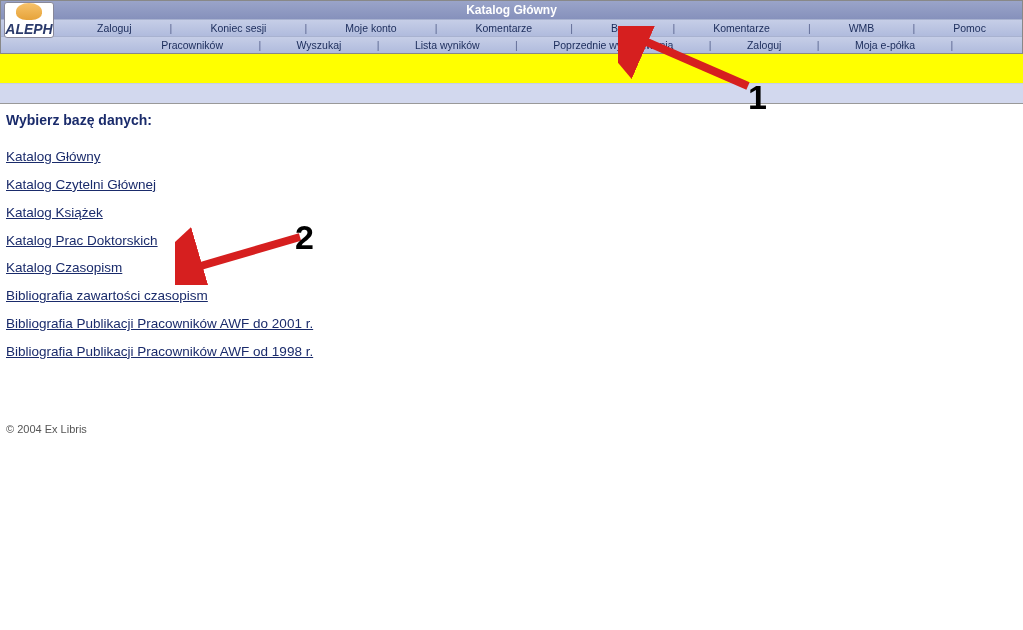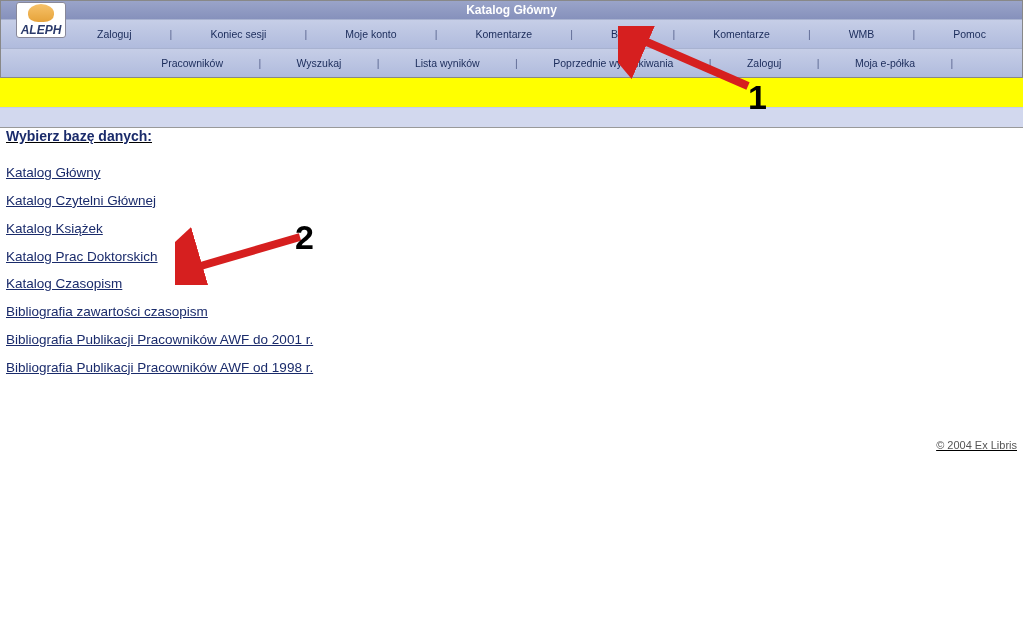--- a/index.html
+++ b/index.html
@@ -18,49 +18,49 @@
     color: #fff;
     text-align: center;
     font-weight: bold;
     font-size: 12px;
     height: 18px;
     line-height: 18px;
     position: relative;
   }
   .logo {
     position: absolute;
-    left: 16px;
+    left: 4px;
     top: 2px;
     width: 50px;
     height: 36px;
     background: #fff;
     border-radius: 3px;
     border: 1px solid #889;
     z-index: 5;
     overflow: hidden;
     display: flex;
     flex-direction: column;
     align-items: center;
     justify-content: flex-end;
-    font-size: 12px;
+    font-size: 14px;
     font-weight: bold;
     color: #2a3a6b;
     font-style: italic;
   }
   .logo .sun {
     width: 26px;
     height: 18px;
     background: linear-gradient(#f7c26a, #e6a33a);
     border-radius: 50% 50% 40% 40%;
     margin-bottom: 1px;
   }
   .nav-row {
     display: flex;
     background: linear-gradient(#c6cee7, #b0bbdd);
-    height: 29px;
+    height: 17px;
     align-items: center;
     font-size: 10.5px;
     color: #1a2b5a;
     border-top: 1px solid #a8b2d0;
     padding-left: 60px;
   }
   .nav-row .cell {
     text-align: center;
     flex: 1 1 auto;
     white-space: nowrap;
@@ -80,39 +80,38 @@
     background: #ffff00;
     height: 30px;
     border-bottom: 1px solid #c6cee7;
   }
   .lavender-strip {
     background: #d2d8ee;
     height: 20px;
     border-bottom: 1px solid #999;
   }
   .content {
-    padding: 0 6px 0 6px;
-    text-decoration: underline;
+    padding: 8px 6px 0 6px;
   }
   .heading {
     color: #1a2b6b;
     font-size: 14px;
     font-weight: bold;
     margin-bottom: 22px;
   }
   .db-list a {
     display: inline-block;
     color: #1a2b6b;
     font-size: 13.5px;
     text-decoration: underline;
     margin-bottom: 13px;
   }
   .db-list .row { line-height: 1.1; }
   .footer {
-    text-align: right;
+    text-align: left;
     font-size: 11px;
     color: #555;
     margin-top: 50px;
   }
   
   .arrow {
     position: absolute;
     pointer-events: none;
   }
   .anno-label {

